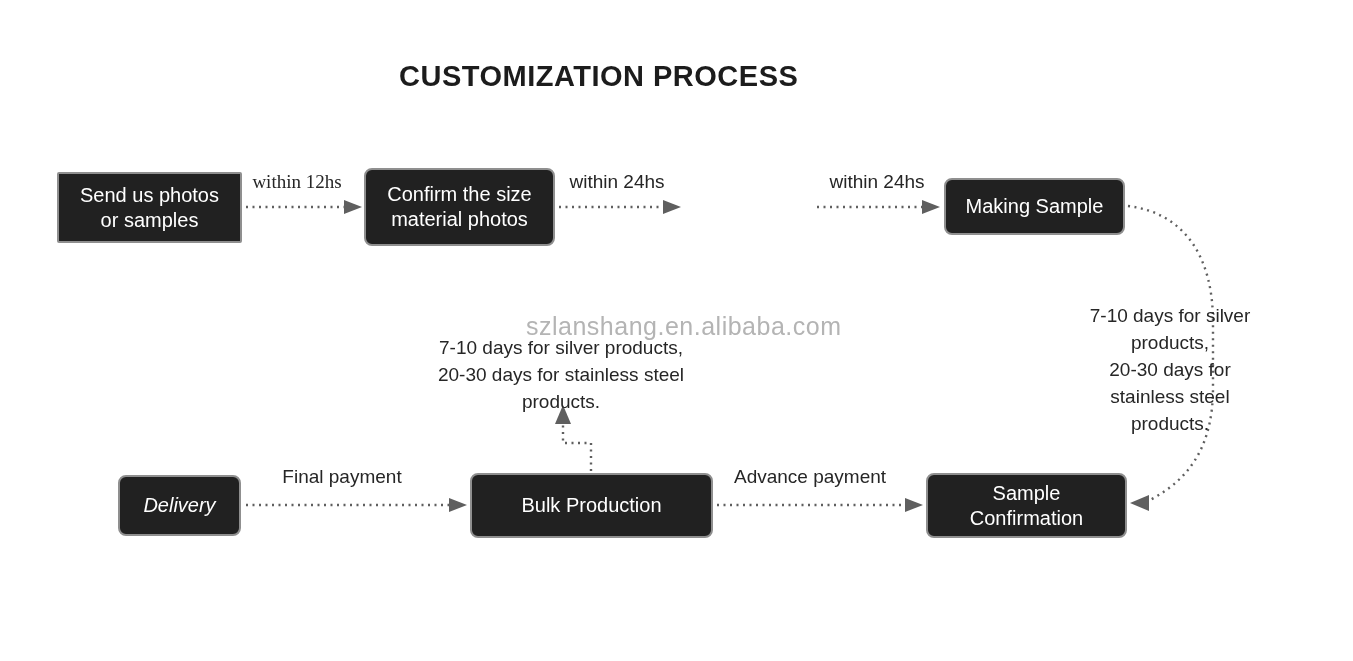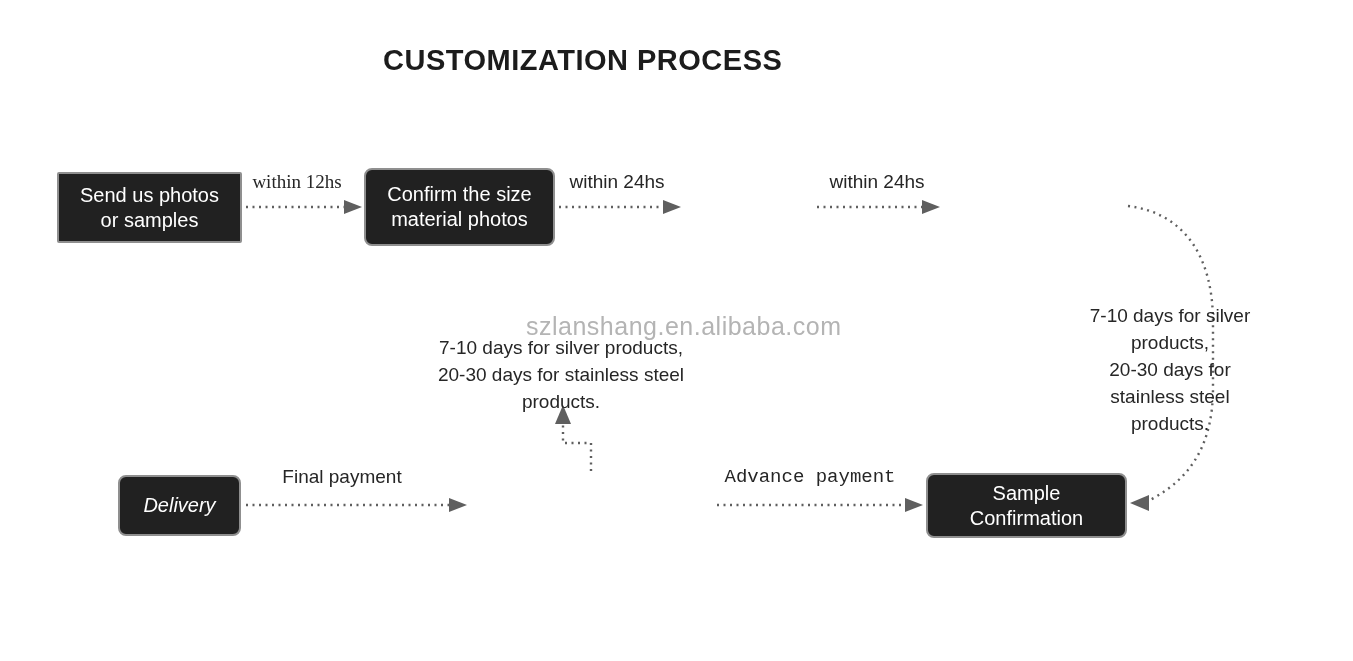--- a/index.html
+++ b/index.html
@@ -4,21 +4,21 @@
 <style>
   html,body { margin:0; padding:0; background:#ffffff; }
   .canvas {
     position:relative;
     width:1353px; height:661px;
     background:#ffffff;
     font-family:"Liberation Sans", sans-serif;
     overflow:hidden;
   }
   .title {
-    position:absolute; left:383px; top:44px; margin:0;
+    position:absolute; left:383px; top:44px; margin:16px;
     font-size:29px; font-weight:700; letter-spacing:0.5px;
     color:var(--title,#1c1c1c); white-space:nowrap;
   }
   .watermark {
     position:absolute; left:526px; top:312px; z-index:1;
     font-size:25px; letter-spacing:0.5px;
     color:var(--watermark,#b4b4b4); white-space:nowrap;
   }
   .arrows { position:absolute; left:0; top:0; z-index:2; }
   .dash {
@@ -42,21 +42,21 @@
   .n-bulk      { left:470px; top:473px; width:243px; height:65px; }
   .n-sample    { left:926px; top:473px; width:201px; height:65px; }
   .elabel {
     position:absolute; z-index:2; transform:translateX(-50%);
     font-size:19px; color:var(--text,#262626); white-space:nowrap;
   }
   .l-w12  { left:297px; top:171px;font-family:Liberation Serif, serif; }
   .l-w24a { left:617px; top:171px; }
   .l-w24b { left:877px; top:171px; }
   .l-fin  { left:342px; top:466px; }
-  .l-adv  { left:810px; top:466px;font-family:Liberation Mono, monospace; }
+  .l-adv  { left:810px; top:466px; }
   .annot {
     position:absolute; z-index:2; transform:translateX(-50%);
     font-size:19px; line-height:27px; text-align:center;
     color:var(--text,#262626); white-space:pre-line;
   }
   .a-mid   { left:561px;  top:334px; }
   .a-right { left:1170px; top:302px; }
 </style>
 </head>
 <body>
@@ -95,21 +95,23 @@
     <g>
       <path class="dash" d="M 591 471 L 591 443 L 563 443 L 563 424"></path>
       <polygon class="head" points="555,424 571,424 563,405"></polygon>
     </g>
   </svg>
 
   <div class="node n-send">Send us photos
 or samples</div>
   <div class="node n-confirm">Confirm the size
 material photos</div>
+  <div class="node n-making">Making Sample</div>
   <div class="node n-delivery">Delivery</div>
+  <div class="node n-bulk">Bulk Production</div>
   <div class="node n-sample">Sample
 Confirmation</div>
 
   <span class="elabel l-w12">within 12hs</span>
   <span class="elabel l-w24a">within 24hs</span>
   <span class="elabel l-w24b">within 24hs</span>
   <span class="elabel l-fin">Final payment</span>
   <span class="elabel l-adv">Advance payment</span>
 
   <div class="annot a-mid">7-10 days for silver products,

